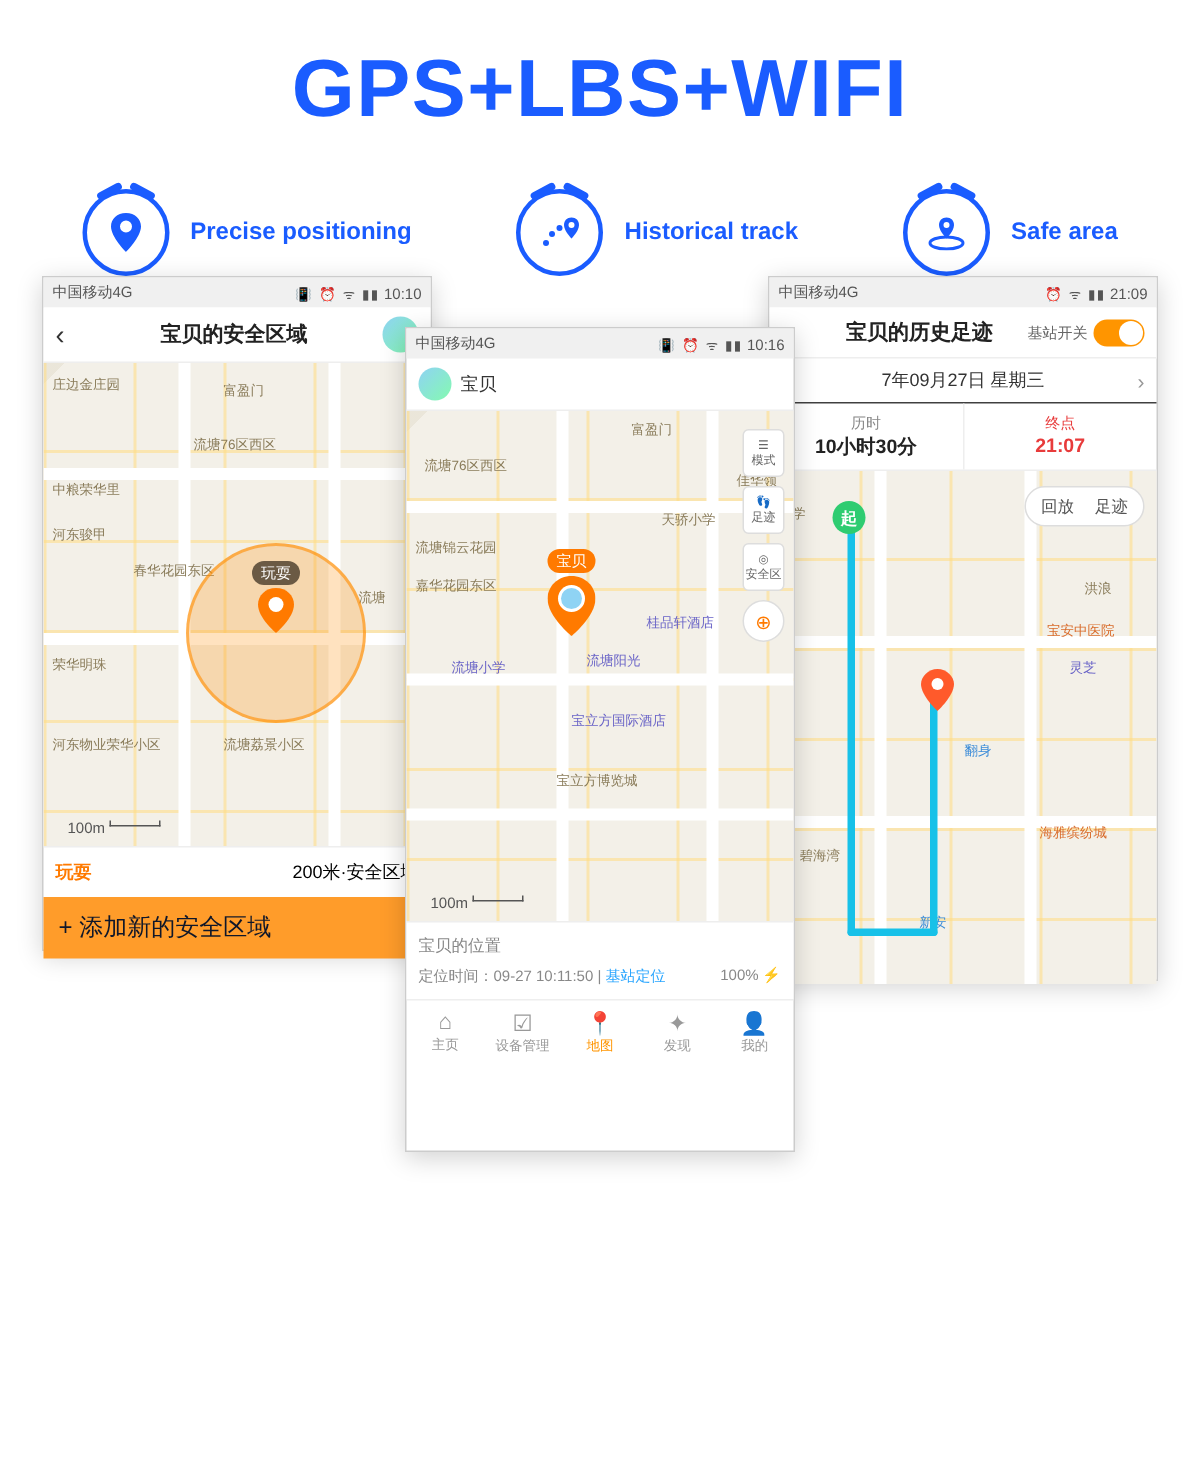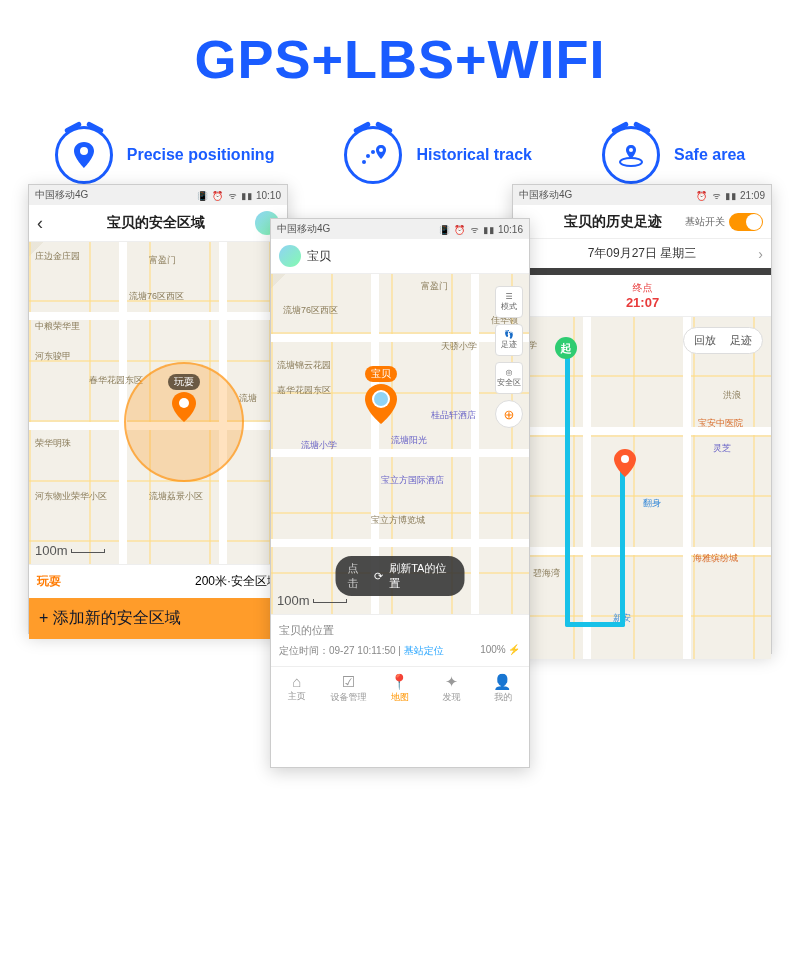--- a/index.html
+++ b/index.html
@@ -131,22 +131,22 @@
 .pin {
   position:absolute; transform: translate(-50%,-100%);
 }
 .pin svg { display:block; }
 .pin-label {
   position:absolute; left:50%; transform:translateX(-50%); top:-18px;
   background:#6b5a44; color:#fff; font-size:10px; padding:1px 6px; border-radius:8px; white-space:nowrap;
 }
 
 .scale {
-  position:absolute; left:6px; bottom:6px; font-size:13px; color:#555;
-  display:flex; align-items:center; gap:3px;
+  position:absolute; left:16px; bottom:6px; font-size:10px; color:#555;
+  display:flex; align-items:flex-start; gap:3px;
 }
 .scale-bar { width:34px; height:4px; border:1px solid #555; border-top:none; }
 
 .zone-label {
   padding:8px; font-size:12px; display:flex; justify-content:space-between; border-top:1px solid #eee;
 }
 .zone-label .zname { color:#ff7a00; font-weight:600; }
 .add-zone {
   background:#ff9c2a; color:#0f172a; text-align:left; font-size:16px; padding:10px;
 }
@@ -182,21 +182,21 @@
 .info-card .meta .bs { color:#2aa6ff; }
 
 .tabbar { display:flex; border-top:1px solid #eee; }
 .tabbar .tab { flex:1; text-align:center; padding:6px 0 4px; font-size:9px; color:#999; }
 .tabbar .tab.active { color:#ff9500; }
 .tabbar .tab .ticon { font-size:15px; display:block; }
 
 
 .date-row {
   display:flex; align-items:center; justify-content:space-between;
-  padding:6px 8px; border-bottom:7px solid #404040; font-size:12px; color:#333;
+  padding:6px 8px; border-bottom:1px solid #404040; font-size:12px; color:#333;
 }
 .date-row .arrow { color:#999; font-size:14px; }
 .dur-row {
   display:flex; border-bottom:1px solid #eee;
 }
 .dur-cell { flex:1; text-align:center; padding:6px; }
 .dur-cell .dl { font-size:10px; color:#888; }
 .dur-cell .dv { font-size:13px; color:#222; font-weight:600; }
 .dur-cell.end .dl { color:#e83b3b; }
 .dur-cell.end .dv { color:#e83b3b; }
@@ -317,20 +317,24 @@
         <span class="toggle-label">基站开关</span>
         <span class="toggle"></span>
       </span>
     </div>
     <div class="date-row">
       <span class="arrow">‹</span>
       <span>7年09月27日 星期三</span>
       <span class="arrow">›</span>
     </div>
     <div class="dur-row">
+      <div class="dur-cell">
+        <div class="dl">历时</div>
+        <div class="dv">10小时30分</div>
+      </div>
       <div class="dur-sep"></div>
       <div class="dur-cell end">
         <div class="dl">终点</div>
         <div class="dv">21:07</div>
       </div>
     </div>
     <div class="map" style="height:342px">
       <div class="map-grid"></div>
       <div class="map-road-h" style="top:110px"></div>
       <div class="map-road-h" style="top:230px"></div>
@@ -405,25 +409,20 @@
         <div class="target-btn">⊕</div>
       </div>
       <div class="pin" style="left:110px;top:150px">
         <div class="pin-label" style="background:#ff7a00">宝贝</div>
         <svg width="32" height="40" viewBox="0 0 32 40">
             <path d="M16 0C7 0 0 7 0 15c0 12 16 25 16 25s16-13 16-25C32 7 25 0 16 0z" fill="#ff7a00"></path>
             <circle cx="16" cy="15" r="9" fill="#fff"></circle>
             <circle cx="16" cy="15" r="7" fill="#8fd3f4"></circle>
           </svg>
       </div>
-      <div class="refresh-pill" style="bottom:18px">
-        <span class="tap">点击</span>
-        <span>⟳</span>
-        <span>刷新TA的位置</span>
-      </div>
       <div class="scale">
           <span>100m</span>
           <span class="scale-bar"></span>
         </div>
     </div>
     <div class="info-card">
       <div class="lbl">宝贝的位置</div>
       <div class="meta">
         <span><span>定位时间：</span><span>09-27 10:11:50</span> | <span class="bs">基站定位</span></span>
         <span><span>100%</span> ⚡</span>

